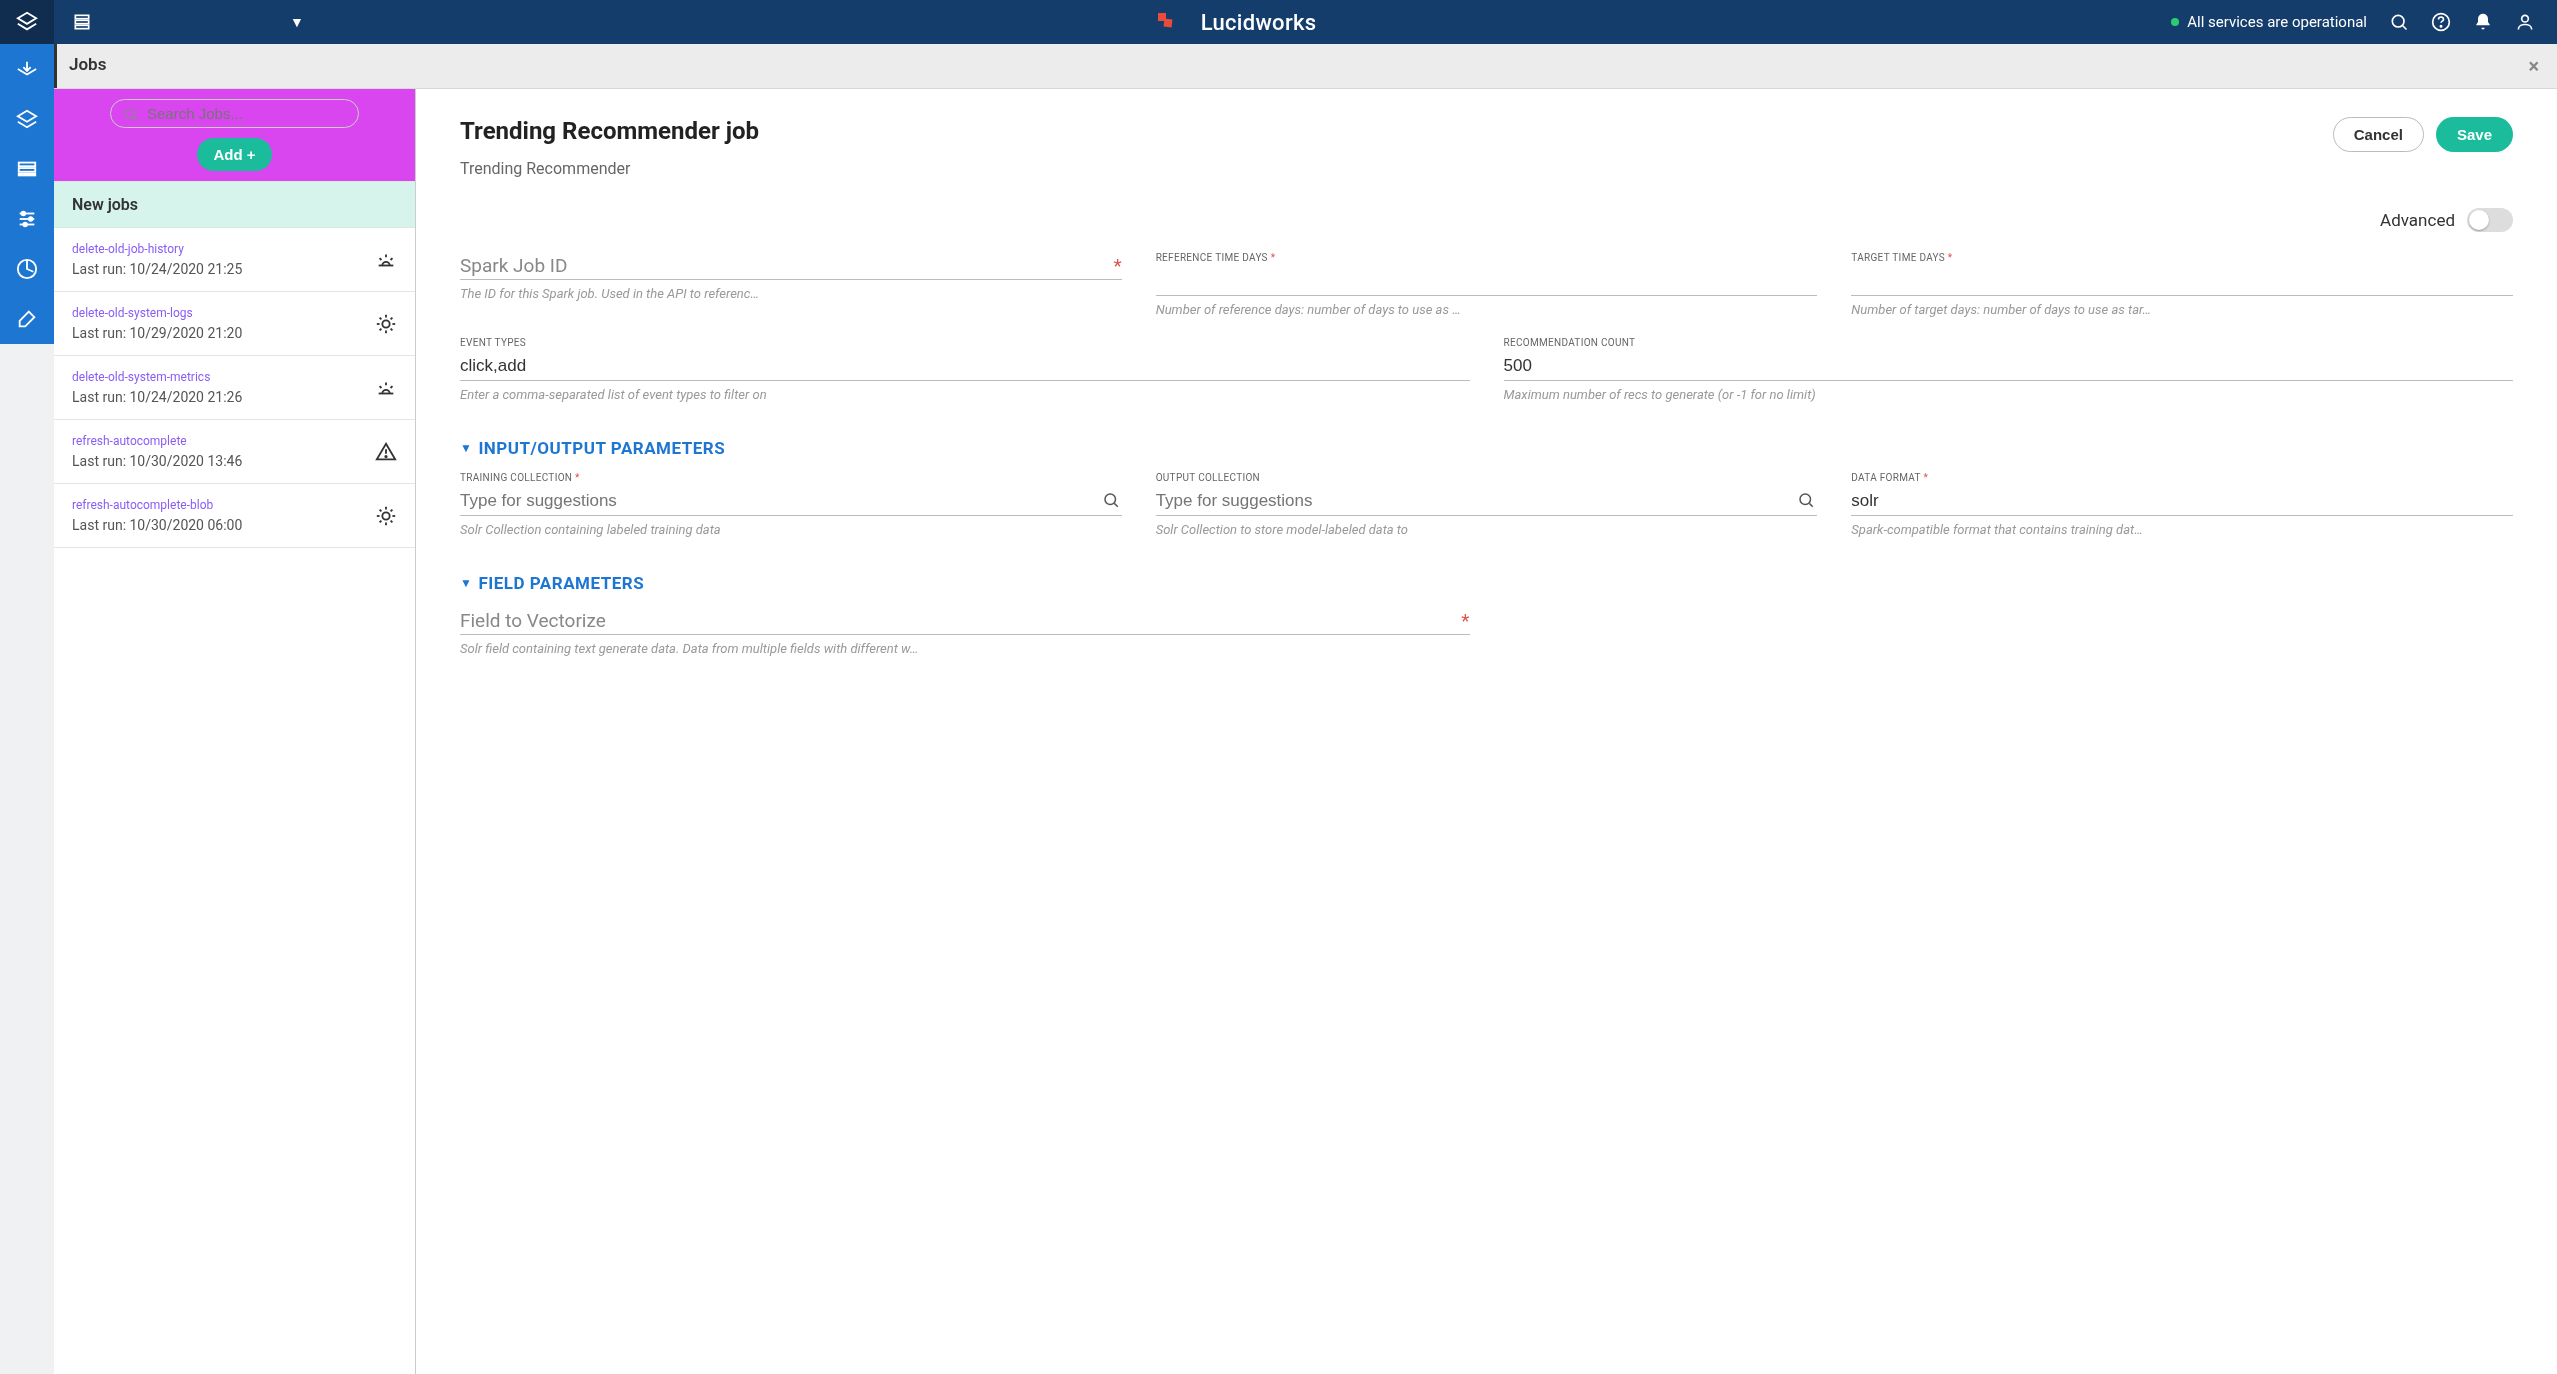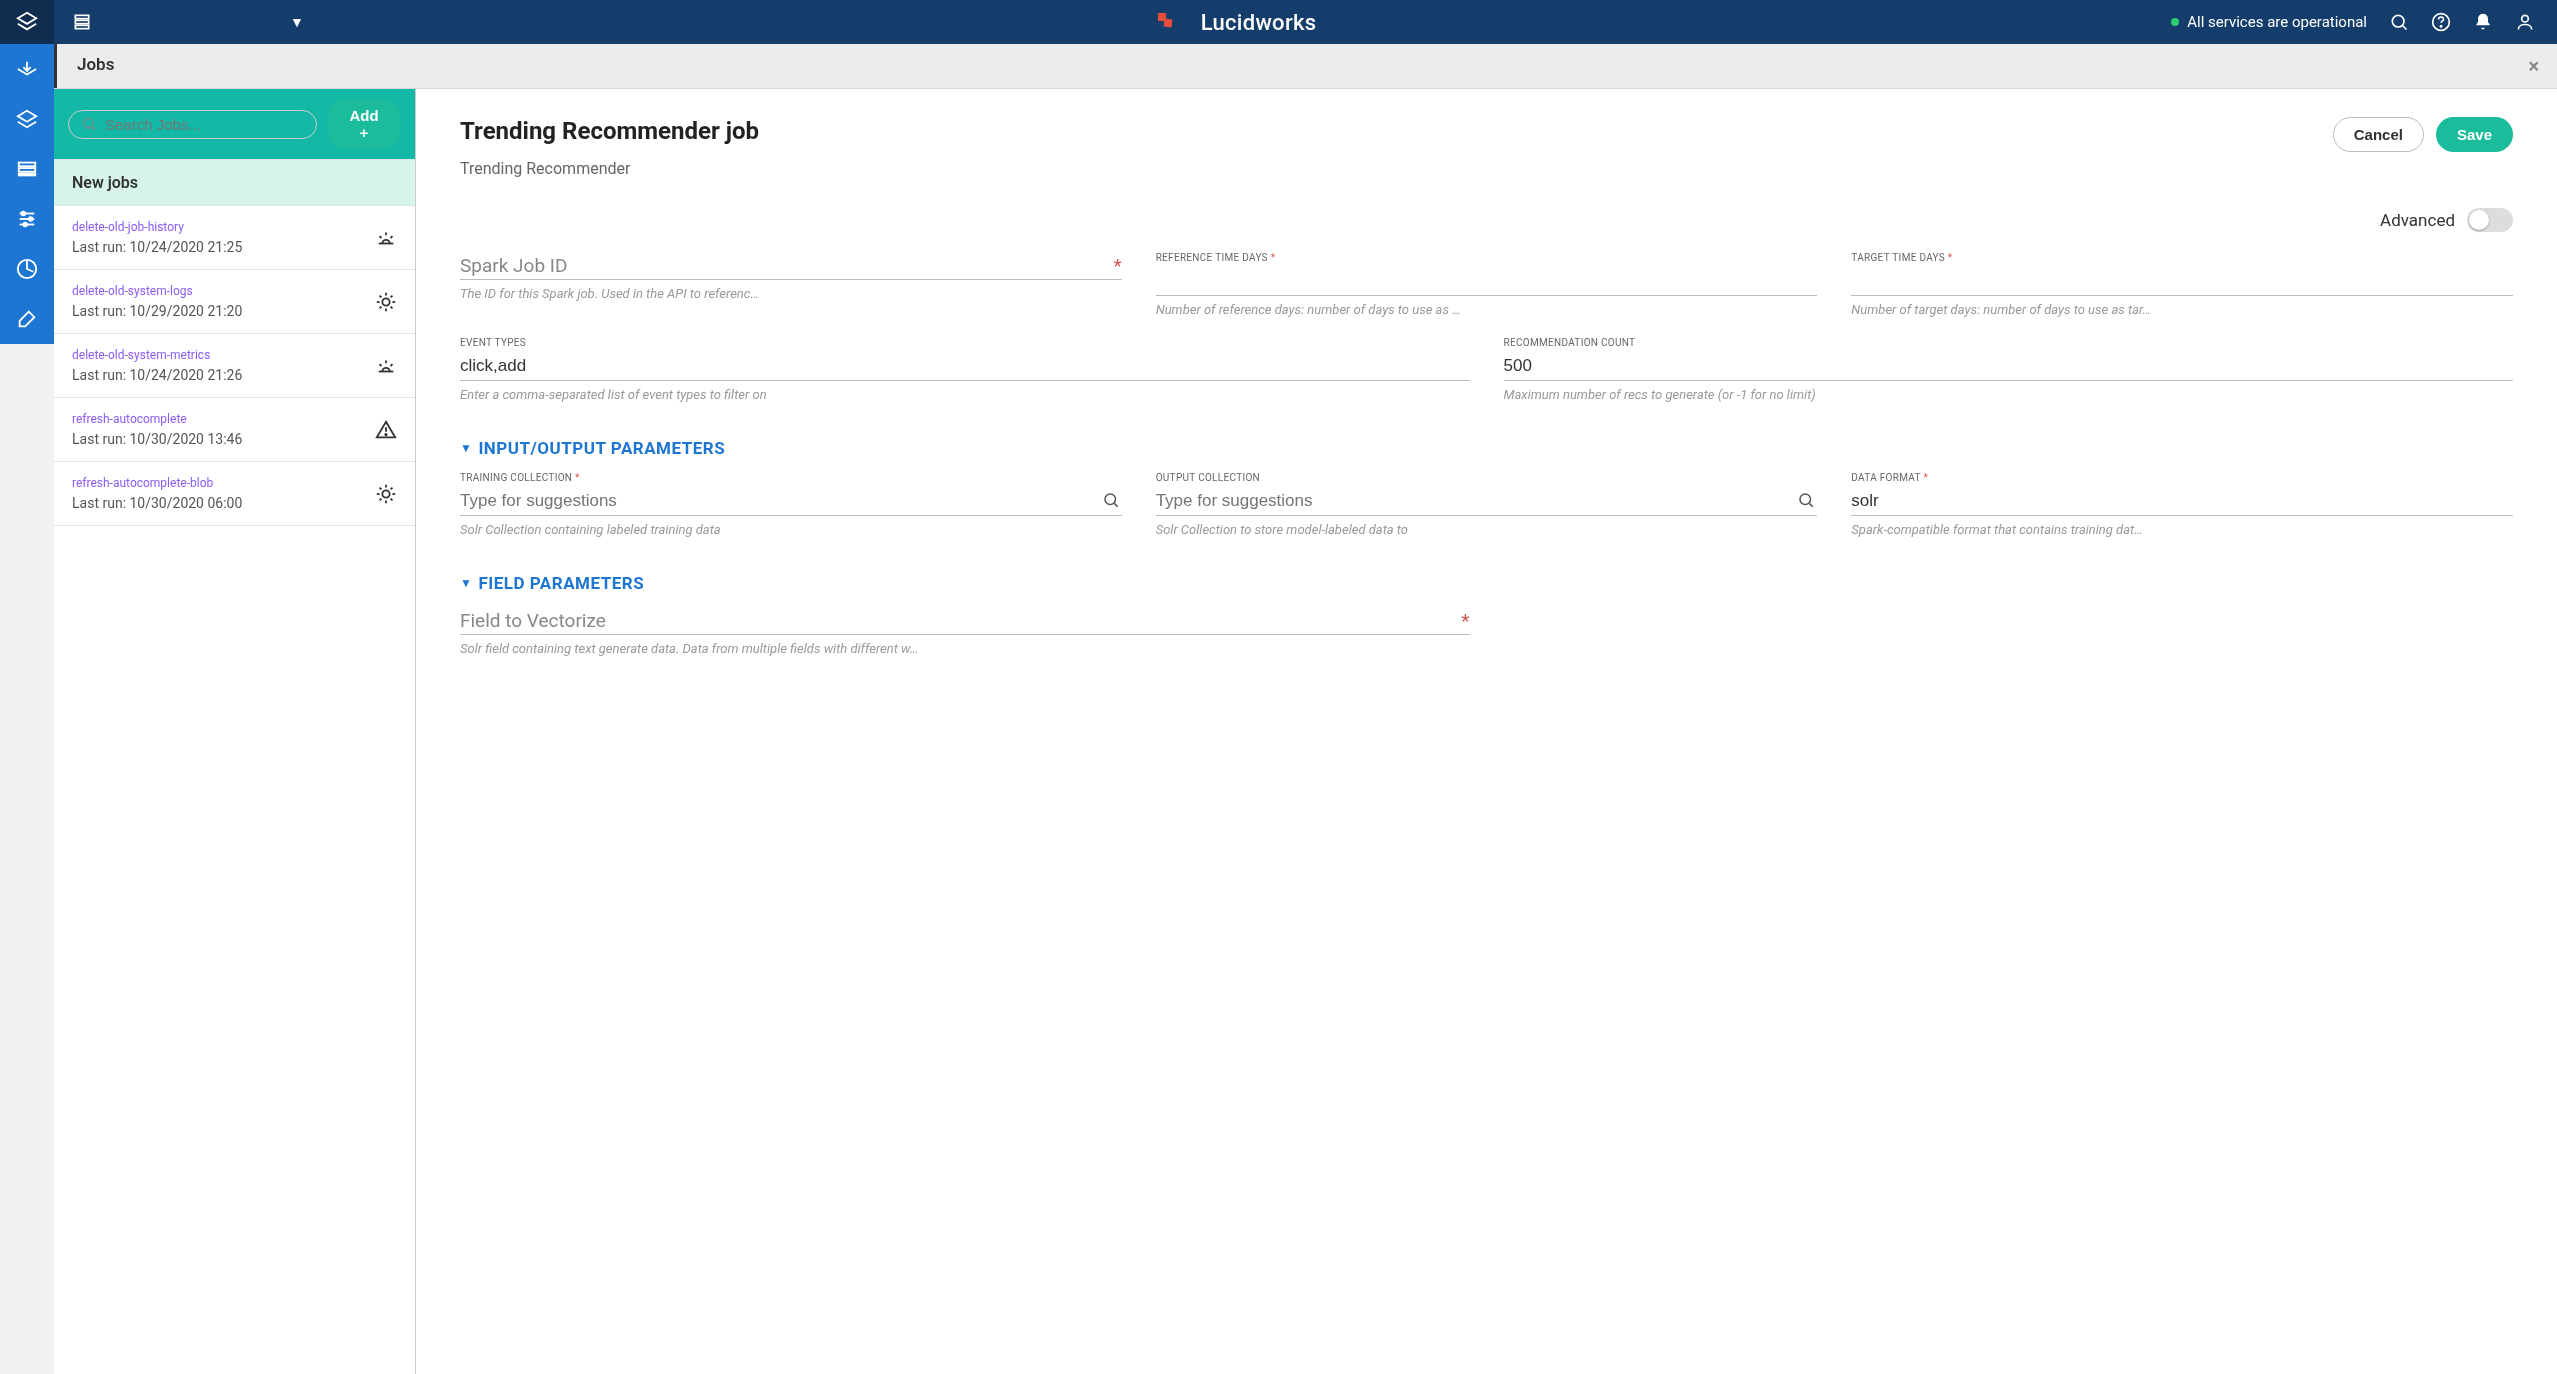--- a/index.html
+++ b/index.html
@@ -21,21 +21,21 @@
   .main-row { display: flex; flex: 1; min-height: 0; }
 
   
   .rail { width: 54px; background: #f0f1f3; display: flex; flex-direction: column; }
   .rail-item { width: 54px; height: 50px; display: flex; align-items: center; justify-content: center; cursor: pointer; color: #fff; }
   .rail-item.default { background: #1c76d2; }
 
   
   .left-panel { width: 362px; display: flex; flex-direction: column; border-right: 1px solid #ccc; background: #fff; }
   .panel-header-title { font-size: 17px; font-weight: 600; color: #333; }
-  .panel-toolbar { padding: 10px 14px; display: flex; gap: 10px; align-items: center; background:#14b8a6; }
+  .panel-toolbar { padding: 10px 14px; display: flex; gap: 10px; align-items: center; background:#d946ef;flex-direction:column; }
   .search-wrap { flex: 1; border: 1px solid #ccc; border-radius: 20px; display: flex; align-items: center; padding: 5px 12px; gap: 8px; color:#888; }
   .search-wrap input { border: none; outline: none; flex:1; font-size:15px; color:#333; background:transparent;}
   .add-btn { background: #1abc9c; color:#fff; border:none; border-radius:18px; padding: 8px 16px; font-size:15px; font-weight:600; cursor:pointer; }
   .section-label { background:#d6f3ec; padding:13px 18px; font-size:16px; font-weight:600; color:#333; border-top:1px solid #d8e8e3; border-bottom:1px solid #d8e8e3;}
   .job-list { flex:1; overflow:auto; }
   .job-item { padding: 14px 18px; border-bottom: 1px solid #e4e4e4; display:flex; align-items:center; justify-content:space-between; cursor:pointer; }
   .job-item-main { display:flex; flex-direction:column; gap:5px; }
   .job-name { font-size:12px; font-weight:400; color:#8b5cf6; }
   .job-meta { font-size:14px; color:#555; }
   .job-status-icon { color:#333; }
@@ -174,21 +174,21 @@
       </div>
       <div class="rail-item default">
         <svg width="22" height="22" viewBox="0 0 24 24" fill="none" stroke="#fff" stroke-width="2">
             <path d="M14 4l6 6-10 10H4v-6L14 4z"></path>
           </svg>
       </div>
     </div>
 
     <div style="display:flex; flex-direction:column; flex:1; min-width:0;">
       <div class="global-panel-header">
-        <div style="width:362px; border-left:3px solid #333; padding:10px 20px;">
+        <div style="width:362px; border-left:3px solid #333; padding:10px 12px;">
           <span class="panel-header-title">Jobs</span>
         </div>
         <div class="spacer"></div>
         <div style="padding:10px 18px;">
           <span style="font-size:20px; color:#888; cursor:pointer; font-weight:bold;">×</span>
         </div>
       </div>
 
       <div style="display:flex; flex:1; min-height:0;">
 

